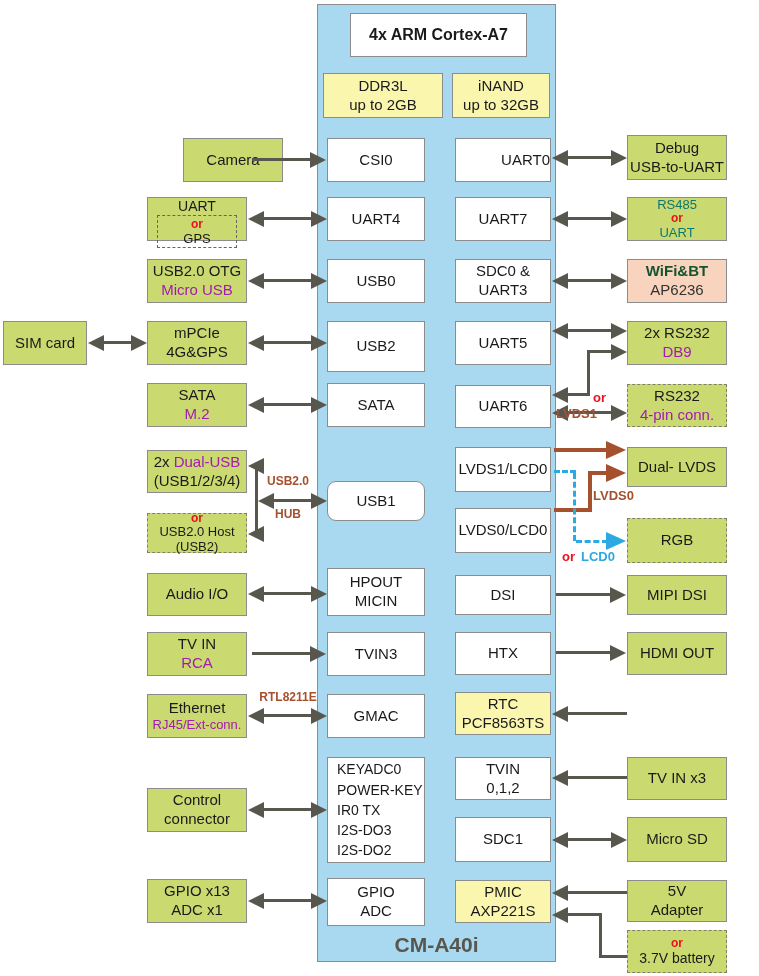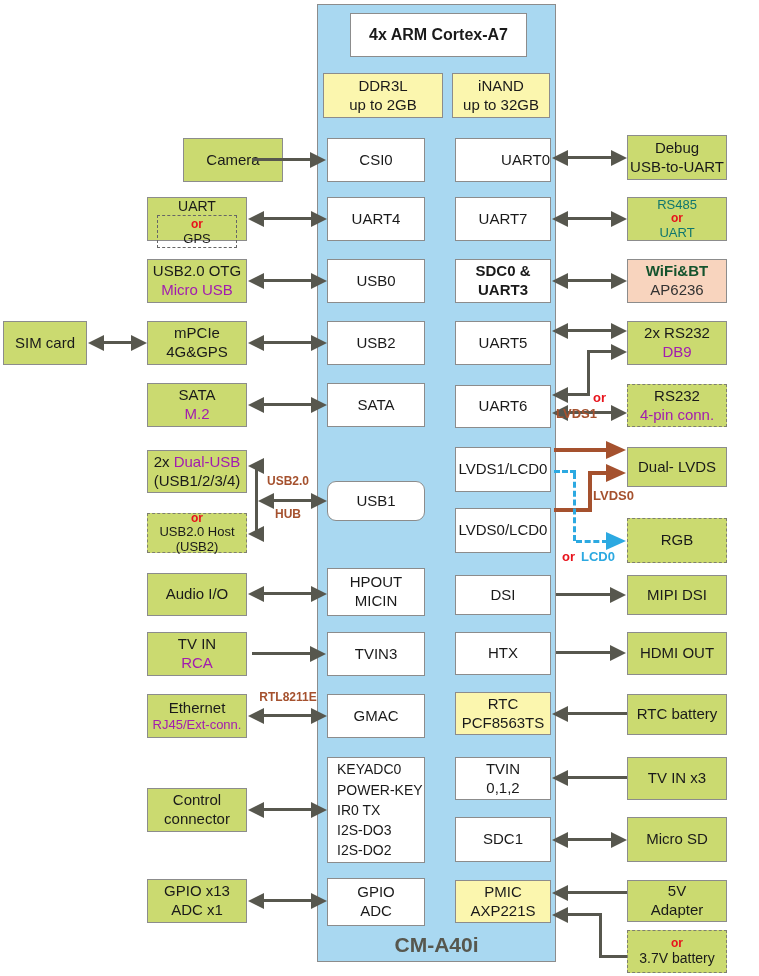--- a/index.html
+++ b/index.html
@@ -60,21 +60,21 @@
 
   <div class="box white clcol" style="top:138px;height:44px;">
       <span>CSI0</span>
     </div>
   <div class="box white clcol" style="top:197px;height:44px;">
       <span>UART4</span>
     </div>
   <div class="box white clcol" style="top:259px;height:44px;">
       <span>USB0</span>
     </div>
-  <div class="box white clcol" style="top:321px;height:44px;">
+  <div class="box white clcol" style="top:321px;height:51px;">
       <span>USB2</span>
     </div>
   <div class="box white clcol" style="top:383px;height:44px;">
       <span>SATA</span>
     </div>
   <div class="box white clcol" style="top:481px;height:40px;border-radius:9px;">
       <span>USB1</span>
     </div>
   <div class="box white clcol" style="top:568px;height:48px;">
       <span>HPOUT</span>
@@ -97,21 +97,21 @@
       <span>GPIO</span>
       <span>ADC</span>
     </div>
 
   <div class="box white crcol" style="top:138px;height:44px;align-items:flex-end;">
       <span>UART0</span>
     </div>
   <div class="box white crcol" style="top:197px;height:44px;">
       <span>UART7</span>
     </div>
-  <div class="box white crcol" style="top:259px;height:44px;font-weight:bold;">
+  <div class="box white crcol" style="top:259px;height:44px;">
       <span>SDC0 &amp;</span>
       <span>UART3</span>
     </div>
   <div class="box white crcol" style="top:321px;height:44px;">
       <span>UART5</span>
     </div>
   <div class="box white crcol" style="top:385px;height:43px;">
       <span>UART6</span>
     </div>
   <div class="box white crcol" style="top:447px;height:45px;">
@@ -218,23 +218,20 @@
       <span>Dual- LVDS</span>
     </div>
   <div class="box green rcol dash" style="top:518px;height:45px;">
       <span>RGB</span>
     </div>
   <div class="box green rcol" style="top:575px;height:40px;">
       <span>MIPI DSI</span>
     </div>
   <div class="box green rcol" style="top:632px;height:43px;">
       <span>HDMI OUT</span>
-    </div>
-  <div class="box green rcol" style="top:694px;height:41px;">
-      <span>RTC battery</span>
     </div>
   <div class="box green rcol" style="top:757px;height:43px;">
       <span>TV IN x3</span>
     </div>
   <div class="box green rcol" style="top:817px;height:45px;">
       <span>Micro SD</span>
     </div>
   <div class="box green rcol" style="top:880px;height:42px;">
       <span>5V</span>
       <span>Adapter</span>

